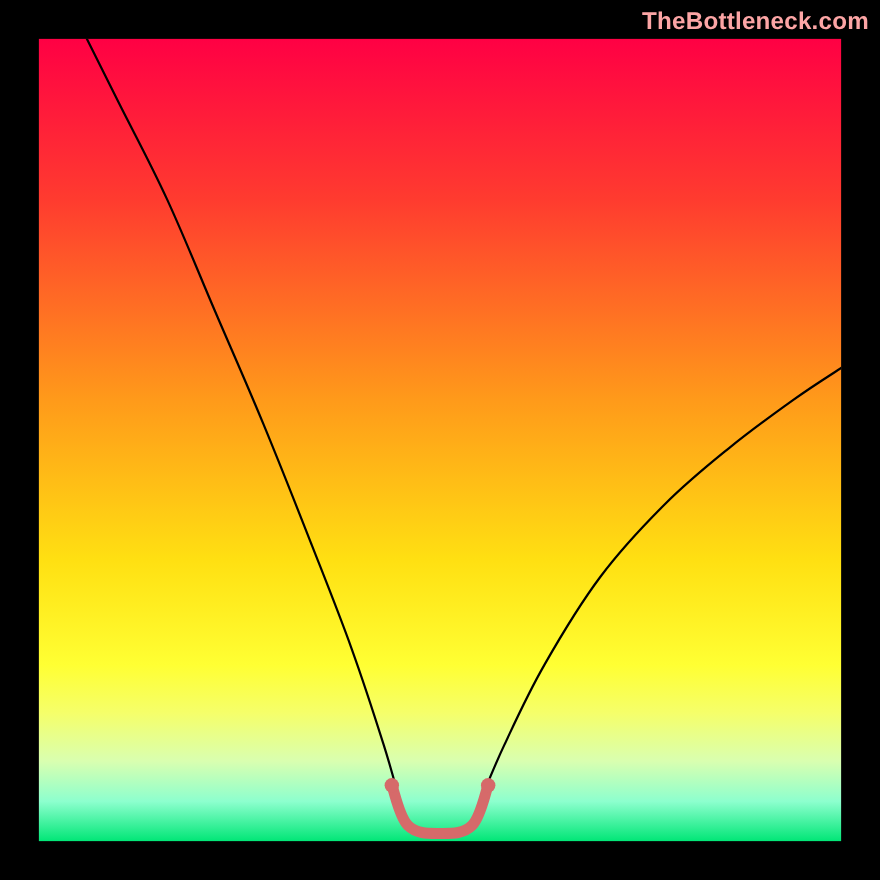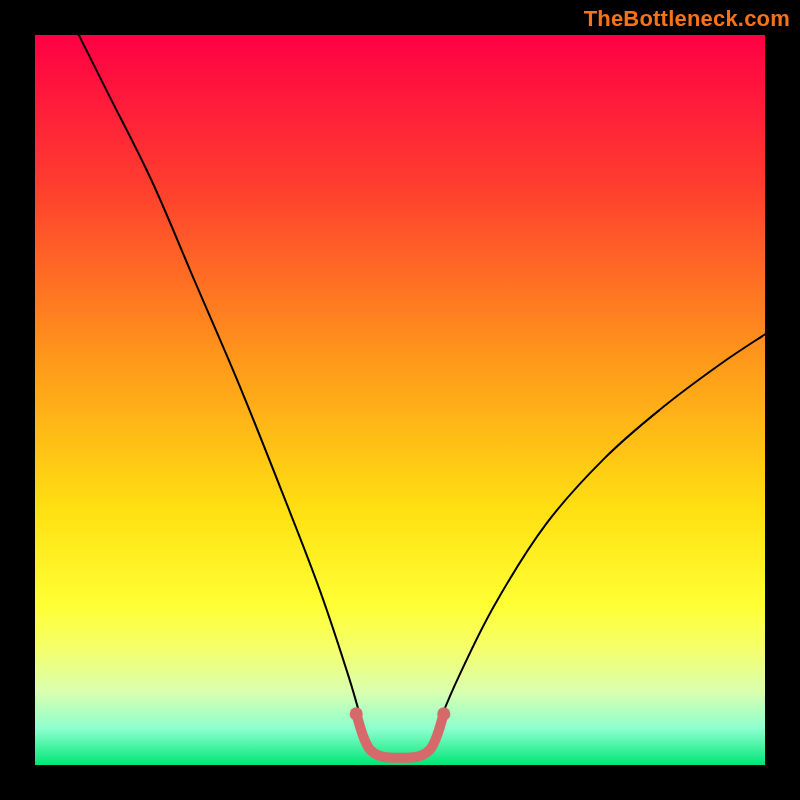--- a/index.html
+++ b/index.html
@@ -24,21 +24,21 @@
     width: 730px;
     height: 730px;
     overflow: hidden;
   }
   .watermark {
     position: absolute;
     top: 6px;
     right: 10px;
     font-size: 22px;
     font-weight: 600;
-    color: #f97316;
+    color: #fca5a5;
     letter-spacing: 0.2px;
   }
 </style>
 </head>
 <body>
 
 <div class="frame">
   <div class="watermark">TheBottleneck.com</div>
   <div class="plot">
     <svg id="chart-svg" width="730" height="730" viewBox="0 0 100 100" preserveAspectRatio="none">

